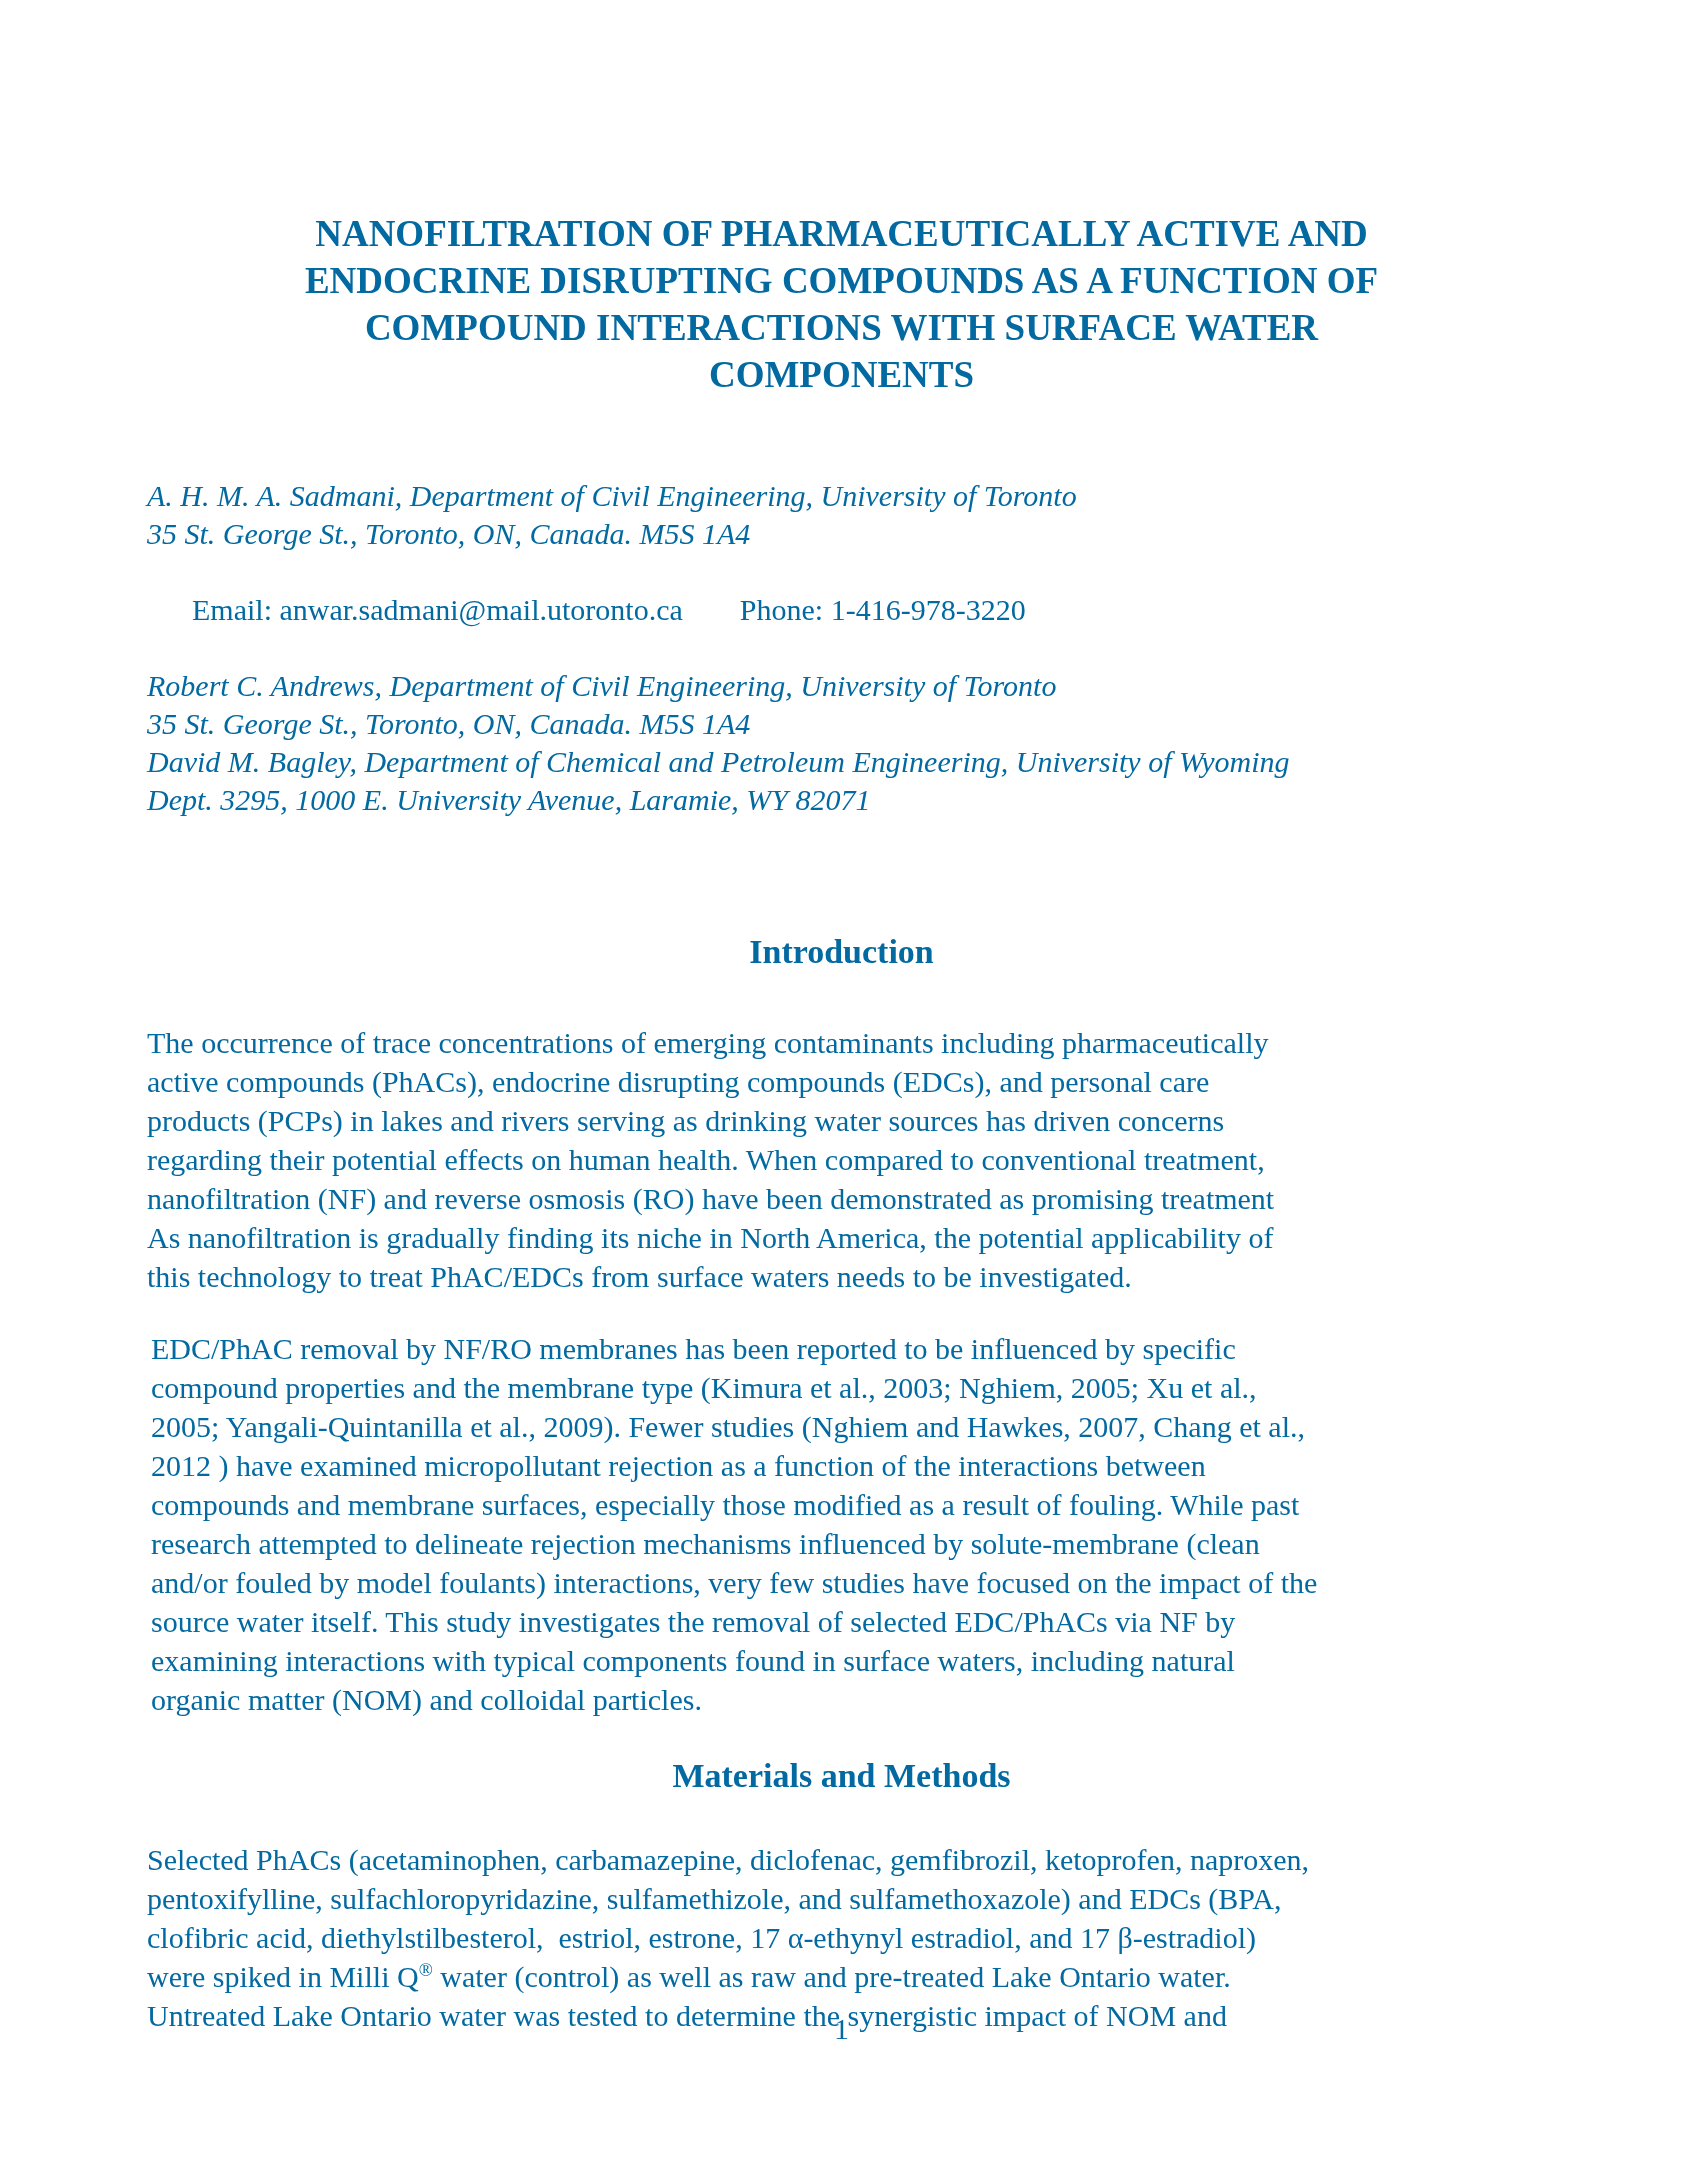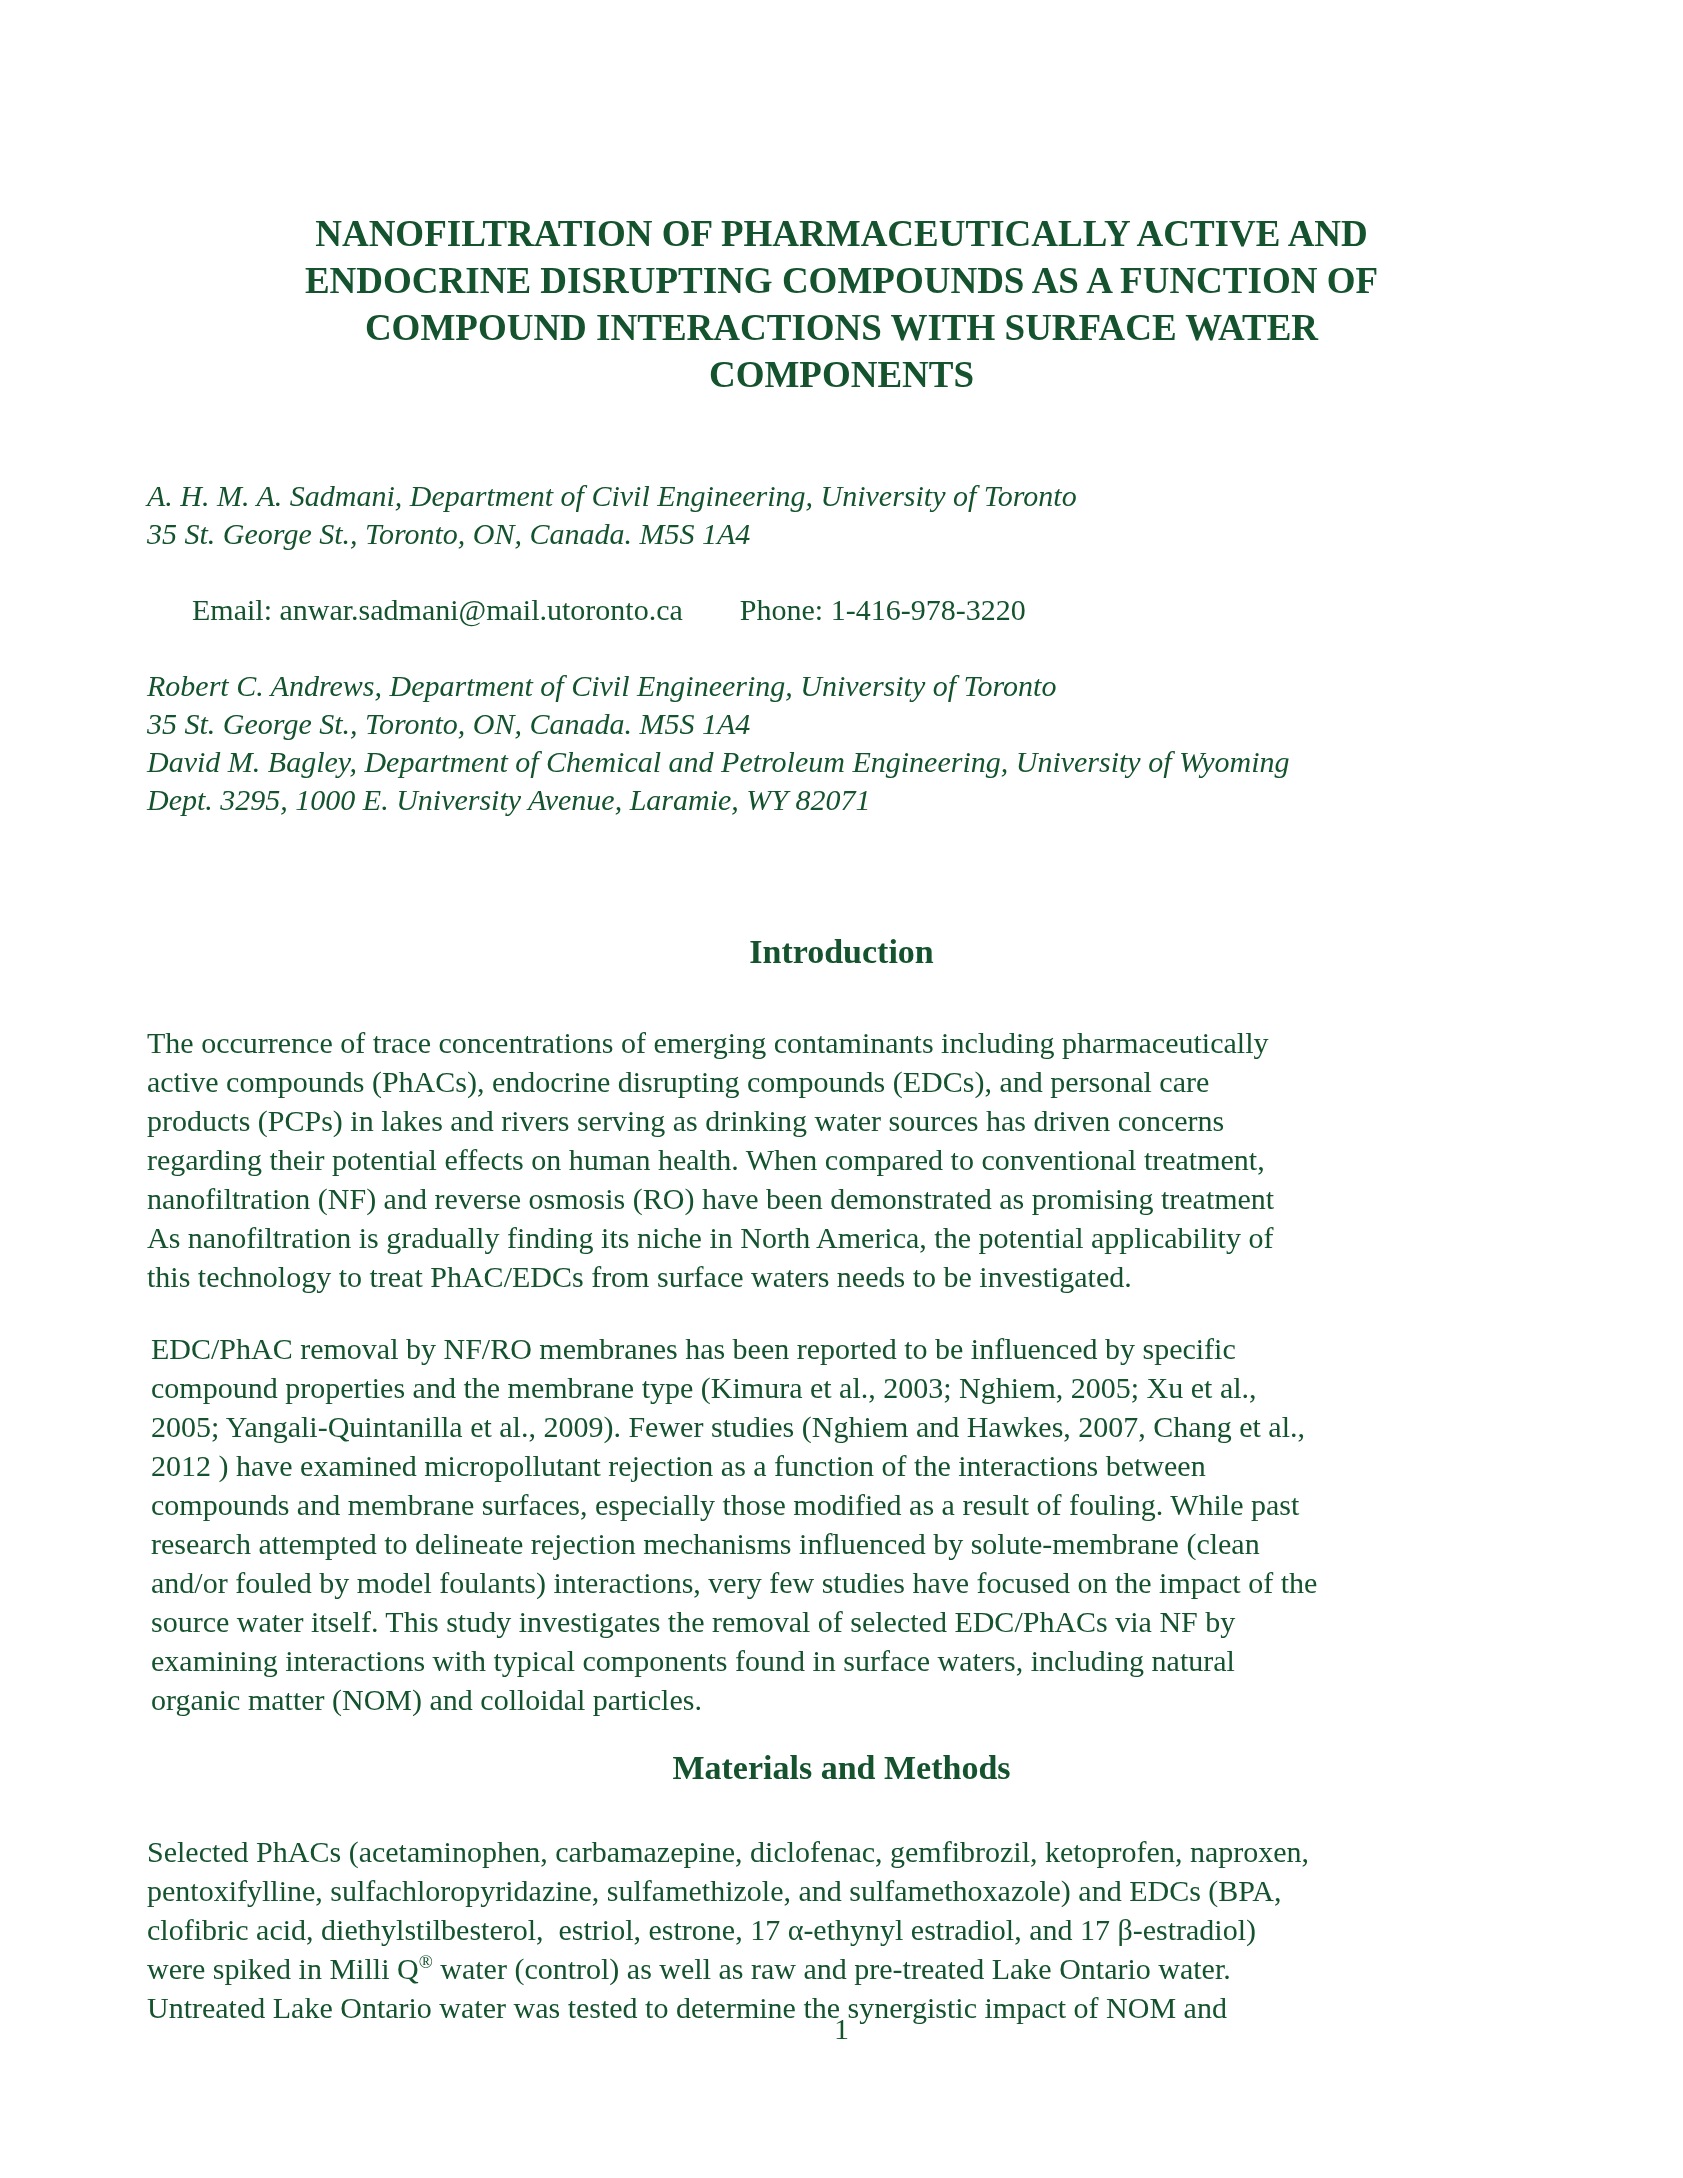--- a/index.html
+++ b/index.html
@@ -2,21 +2,21 @@
 <html><head>
 <meta charset="utf-8">
 <style>
   html, body { margin: 0; padding: 0; background: #ffffff; }
   .page {
     width: 1683px;
     height: 2178px;
     box-sizing: border-box;
     padding: 210px 147px 0 147px;
     background: #ffffff;
-    color: #14532d;
+    color: #0369a1;
     font-family: "Liberation Serif", "DejaVu Serif", serif;
     position: relative;
     overflow: hidden;
   }
   .paper-title {
     margin: 0;
     text-align: center;
     font-weight: bold;
     font-size: 37px;
     line-height: 47px;
@@ -31,21 +31,21 @@
   .author-line { white-space: pre; }
   .author-line.roman { font-style: normal; }
   .contact-gap { margin-left: 57px; }
   .section-heading {
     text-align: center;
     font-weight: bold;
     font-size: 34px;
     line-height: 43px;
   }
   .heading-intro { margin: 111px 0 0 0; }
-  .heading-mm { margin: 27px 0 0 0; }
+  .heading-mm { margin: 35px 0 0 0; }
   .para {
     font-size: 30px;
     line-height: 39px;
     text-align: left;
   }
   .para-1 { margin: 50px 0 0 0; }
   .para-2 { margin: 33px 0 0 4px; }
   .para-3 { margin: 43px 0 0 0; }
   .body-line { white-space: pre; }
   sup.reg-mark { font-size: 0.62em; vertical-align: super; line-height: 0; }

